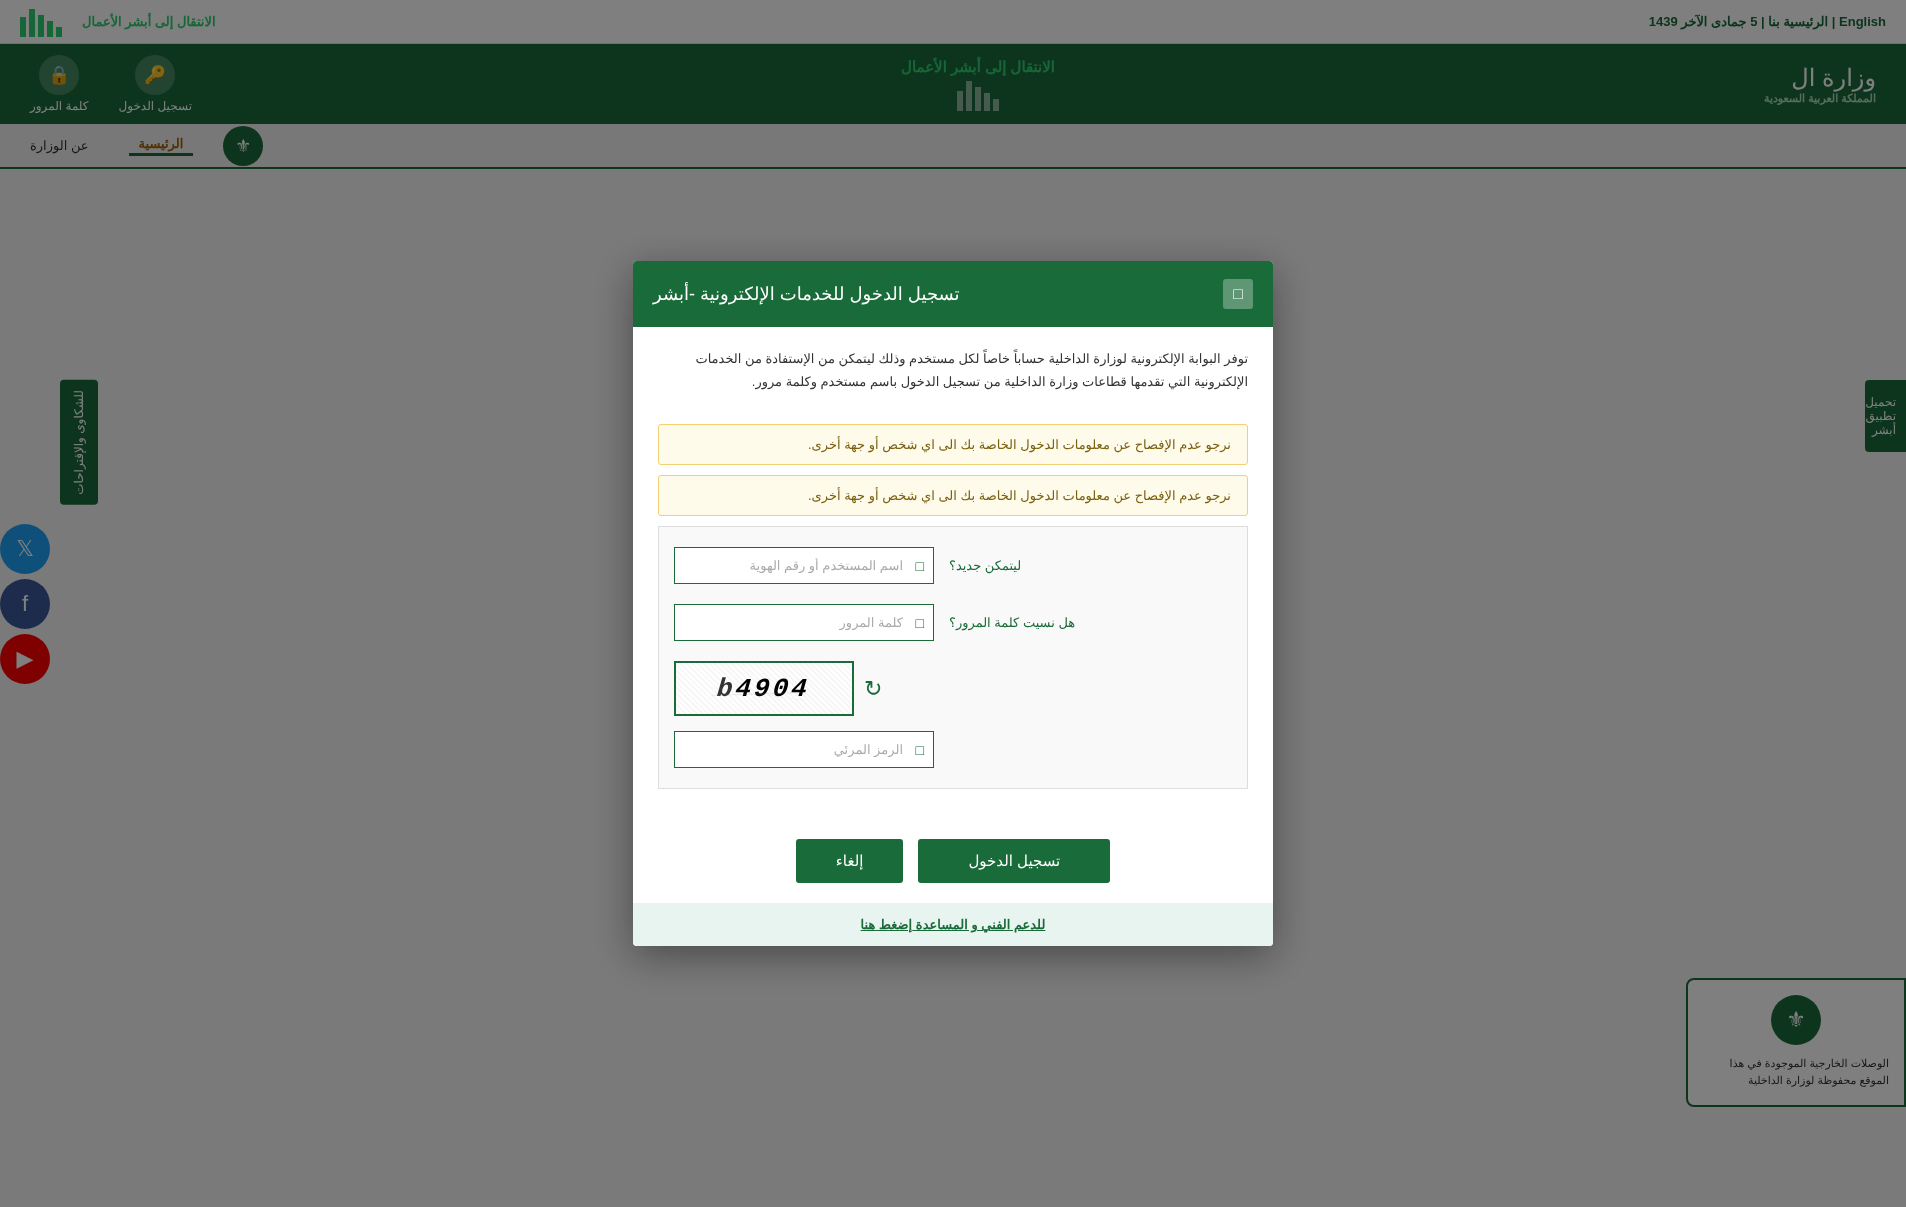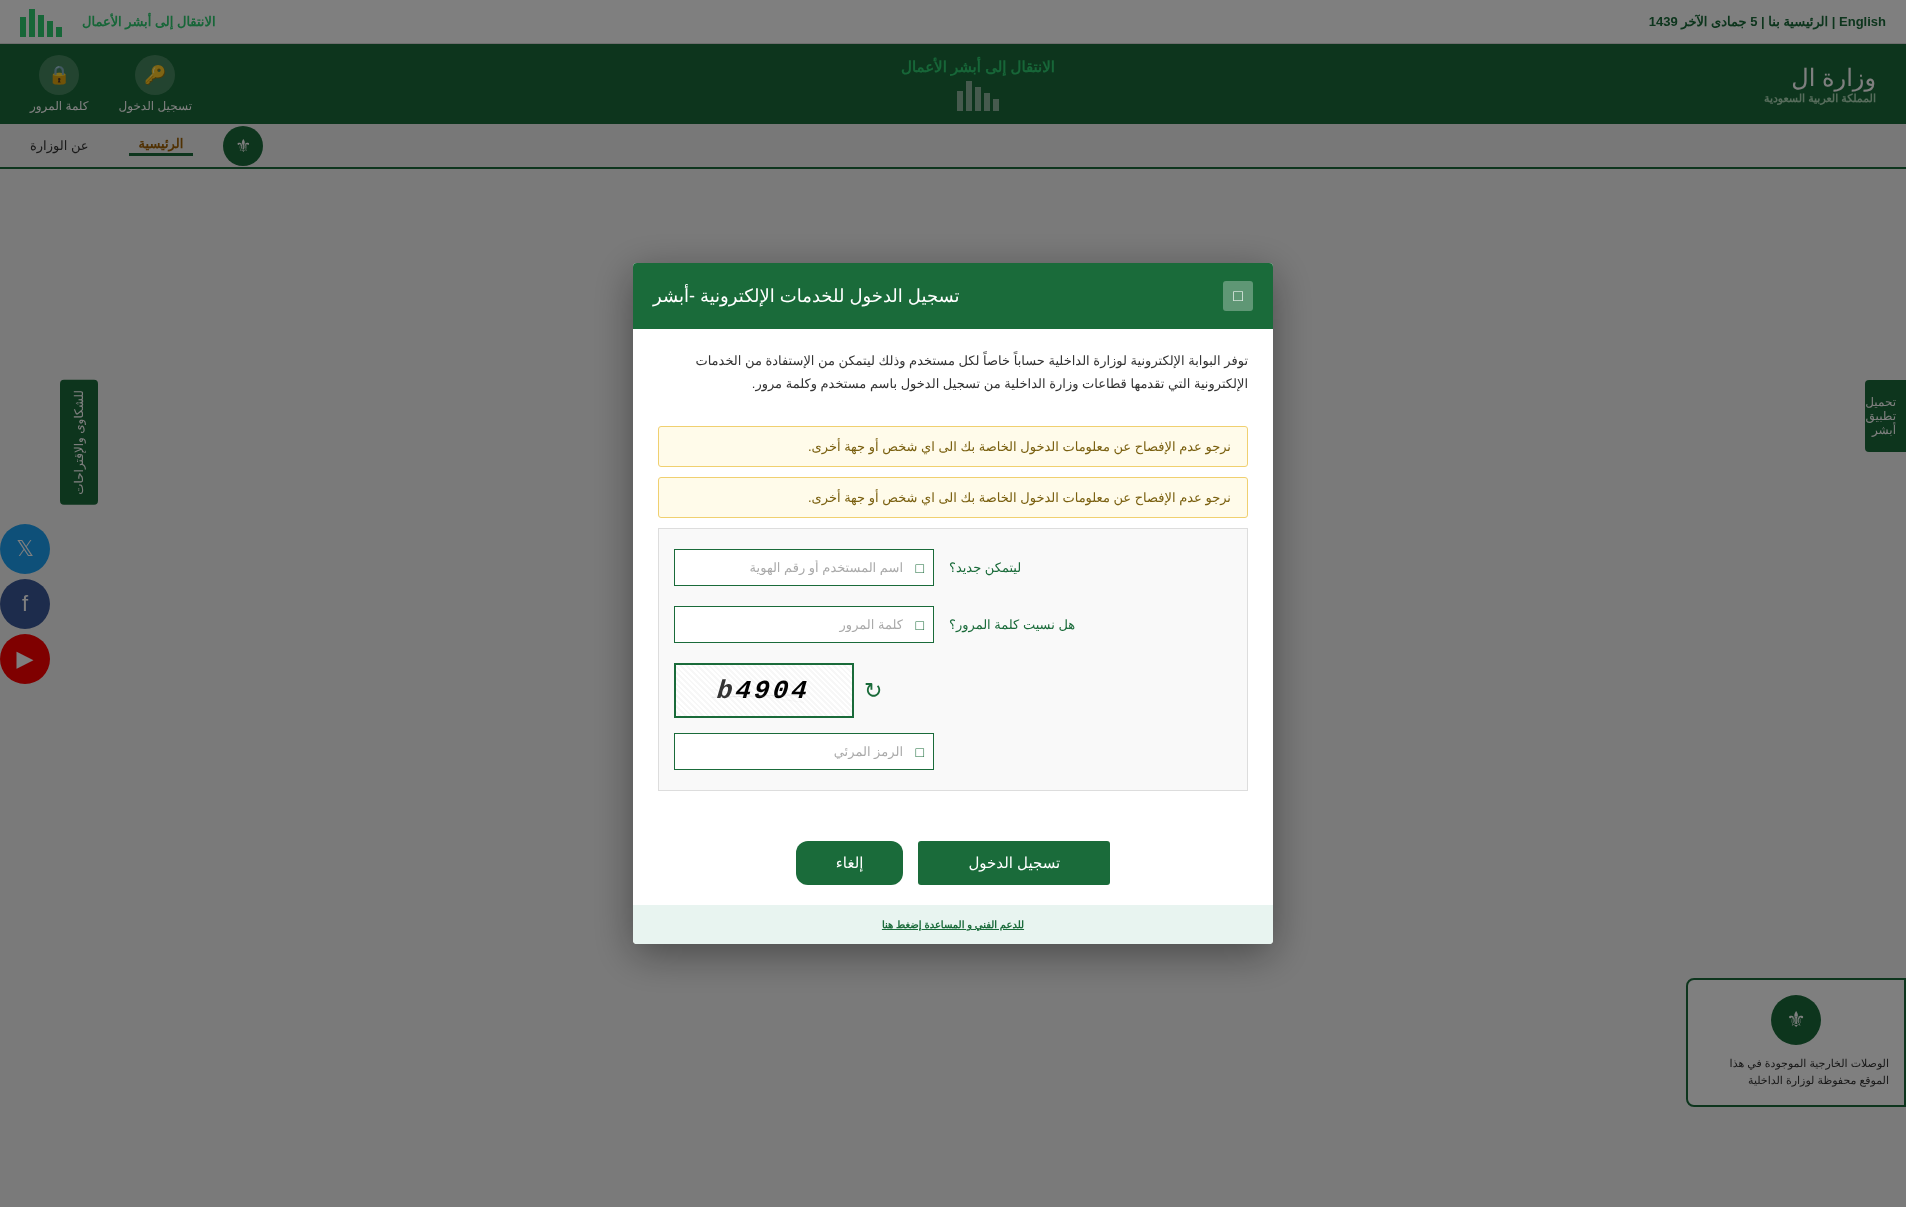--- a/index.html
+++ b/index.html
@@ -384,29 +384,29 @@
       border-radius: 3px;
     }
 
     .btn-cancel {
       background: #1a6b3a;
       color: white;
       border: none;
       padding: 13px 40px;
       font-size: 15px;
       cursor: pointer;
-      border-radius: 12px;
+      border-radius: 3px;
     }
 
     
     .modal-support {
       background: #e8f4f0;
       padding: 14px 20px;
       text-align: center;
-      font-size: 10px;
+      font-size: 13px;
       color: #1a6b3a;
       cursor: pointer;
     }
     .modal-support span {
       font-weight: bold;
       text-decoration: underline;
     }
 
     .bars-chart {
       display: flex;

